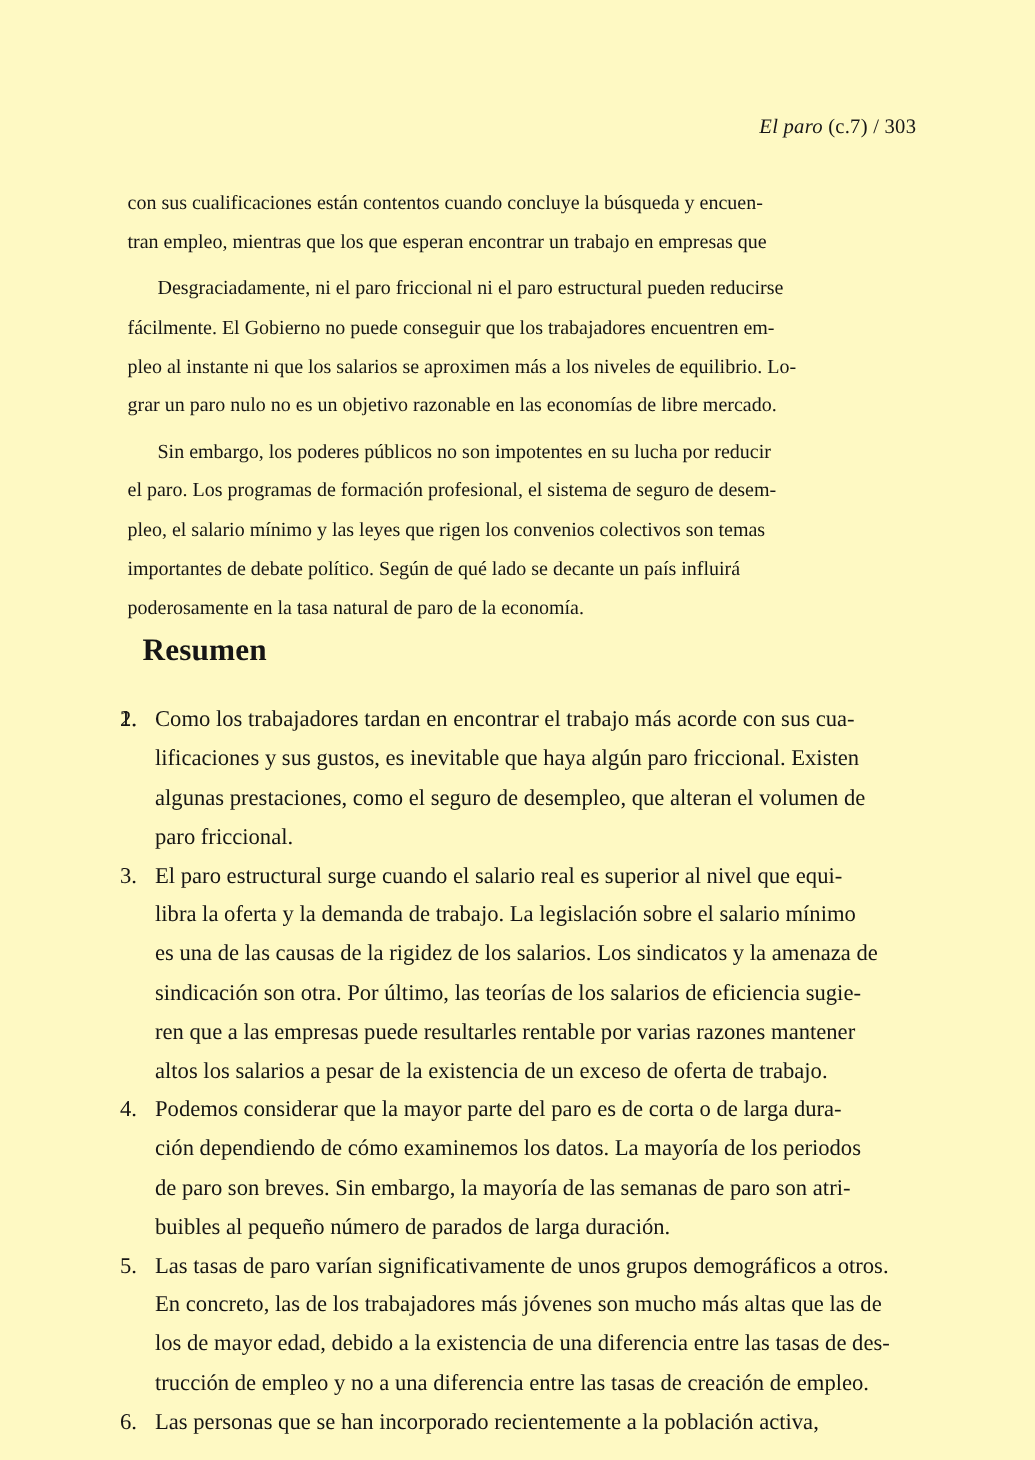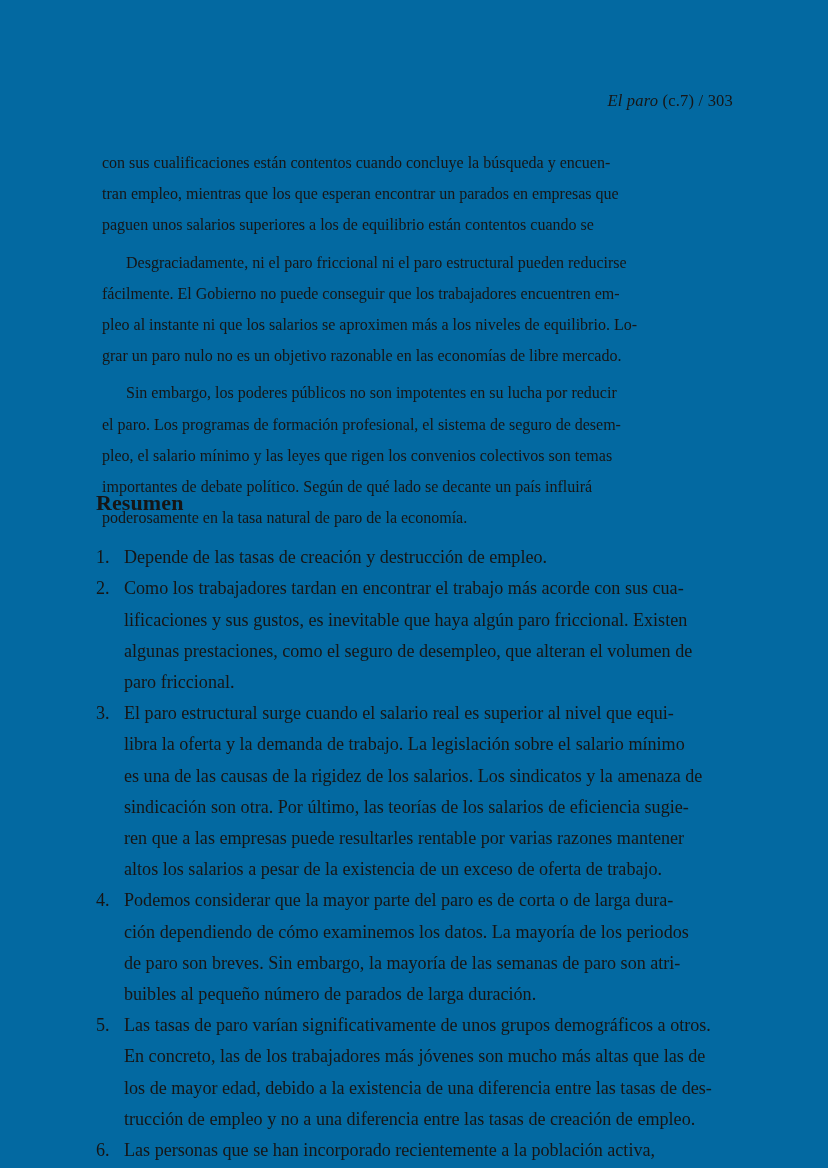--- a/index.html
+++ b/index.html
@@ -4,21 +4,21 @@
 <style>
   html, body {
     margin: 0;
     padding: 0;
     background: #ffffff;
   }
   .page {
     position: relative;
     width: 828px;
     height: 1168px;
-    background: #0369a1;
+    background: #fef9c3;
     margin: 0 auto;
     overflow: hidden;
     font-family: "Liberation Serif", "DejaVu Serif", serif;
     color: #161515;
   }
   .running-head {
     position: absolute;
     top: 91px;
     left: 96px;
     right: 95px;
@@ -44,22 +44,22 @@
     margin: 6px;
     font-size: 16px;
     line-height: 31.2px;
     text-align: justify;
     text-justify: inter-word;
     -webkit-hyphens: none;
     hyphens: none;
     white-space: pre-wrap;
   }
   .section-head {
-    margin: 0;
-    font-size: 22px;
+    margin: 18px;
+    font-size: 25px;
     font-weight: bold;
     line-height: 31.2px;
     letter-spacing: 0.1px;
   }
   .summary-wrap {
     position: absolute;
     top: 487px;
     left: 96px;
     width: 642px;
   }
@@ -97,29 +97,29 @@
 </head>
 <body>
 
 <div class="page">
 
   <div class="running-head">
     <span class="rh-title">El paro</span><span class="rh-rest"> (c.7) / 303</span>
   </div>
 
   <div class="body-col">
-    <p class="para" id="para-1"><span class="line">con sus cualificaciones están contentos cuando concluye la búsqueda y encuen-</span><span class="line">tran empleo, mientras que los que esperan encontrar un parados en empresas que</span><span class="line">paguen unos salarios superiores a los de equilibrio están contentos cuando se</span></p>
+    <p class="para" id="para-1"><span class="line">con sus cualificaciones están contentos cuando concluye la búsqueda y encuen-</span><span class="line">tran empleo, mientras que los que esperan encontrar un trabajo en empresas que</span></p>
     <p class="para" id="para-2"><span class="line">      Desgraciadamente, ni el paro friccional ni el paro estructural pueden reducirse</span><span class="line">fácilmente. El Gobierno no puede conseguir que los trabajadores encuentren em-</span><span class="line">pleo al instante ni que los salarios se aproximen más a los niveles de equilibrio. Lo-</span><span class="line">grar un paro nulo no es un objetivo razonable en las economías de libre mercado.</span></p>
     <p class="para" id="para-3"><span class="line">      Sin embargo, los poderes públicos no son impotentes en su lucha por reducir</span><span class="line">el paro. Los programas de formación profesional, el sistema de seguro de desem-</span><span class="line">pleo, el salario mínimo y las leyes que rigen los convenios colectivos son temas</span><span class="line">importantes de debate político. Según de qué lado se decante un país influirá</span><span class="line">poderosamente en la tasa natural de paro de la economía.</span></p>
   </div>
 
   <div class="summary-wrap">
     <div class="section-head">Resumen</div>
     <ol class="summary-list" id="summary-list">
-        <li><span class="num">1.</span><span class="txt"><span class="line">Depende de las tasas de creación y destrucción de empleo.</span></span></li>
+        <li><span class="num">1.</span><span class="txt"></span></li>
         <li><span class="num">2.</span><span class="txt"><span class="line">Como los trabajadores tardan en encontrar el trabajo más acorde con sus cua-</span><span class="line">lificaciones y sus gustos, es inevitable que haya algún paro friccional. Existen</span><span class="line">algunas prestaciones, como el seguro de desempleo, que alteran el volumen de</span><span class="line">paro friccional.</span></span></li>
         <li><span class="num">3.</span><span class="txt"><span class="line">El paro estructural surge cuando el salario real es superior al nivel que equi-</span><span class="line">libra la oferta y la demanda de trabajo. La legislación sobre el salario mínimo</span><span class="line">es una de las causas de la rigidez de los salarios. Los sindicatos y la amenaza de</span><span class="line">sindicación son otra. Por último, las teorías de los salarios de eficiencia sugie-</span><span class="line">ren que a las empresas puede resultarles rentable por varias razones mantener</span><span class="line">altos los salarios a pesar de la existencia de un exceso de oferta de trabajo.</span></span></li>
         <li><span class="num">4.</span><span class="txt"><span class="line">Podemos considerar que la mayor parte del paro es de corta o de larga dura-</span><span class="line">ción dependiendo de cómo examinemos los datos. La mayoría de los periodos</span><span class="line">de paro son breves. Sin embargo, la mayoría de las semanas de paro son atri-</span><span class="line">buibles al pequeño número de parados de larga duración.</span></span></li>
         <li><span class="num">5.</span><span class="txt"><span class="line">Las tasas de paro varían significativamente de unos grupos demográficos a otros.</span><span class="line">En concreto, las de los trabajadores más jóvenes son mucho más altas que las de</span><span class="line">los de mayor edad, debido a la existencia de una diferencia entre las tasas de des-</span><span class="line">trucción de empleo y no a una diferencia entre las tasas de creación de empleo.</span></span></li>
         <li><span class="num">6.</span><span class="txt"><span class="line">Las personas que se han incorporado recientemente a la población activa,</span></span></li>
       </ol>
   </div>
 
 </div>
 

